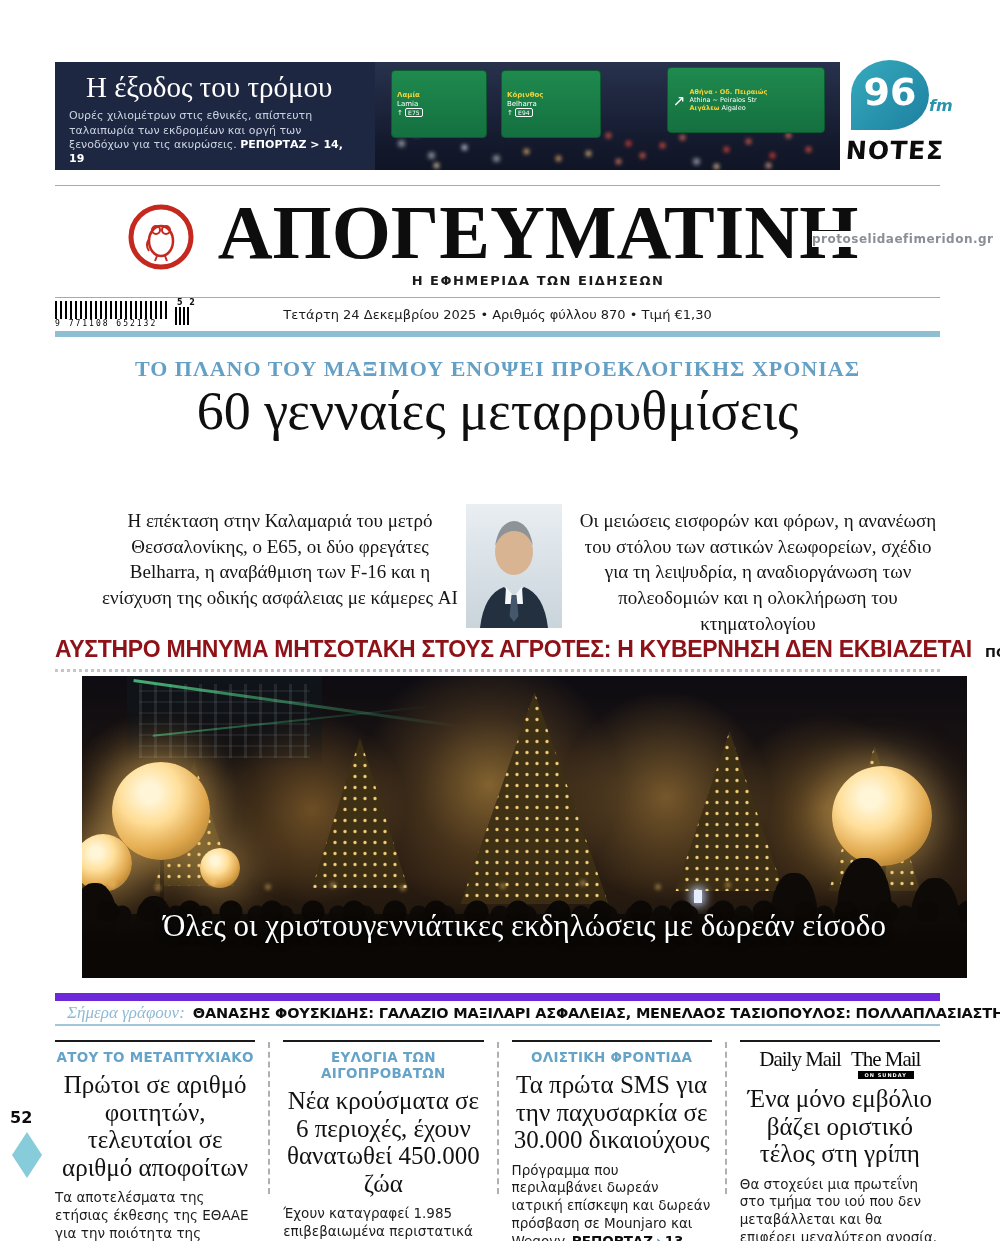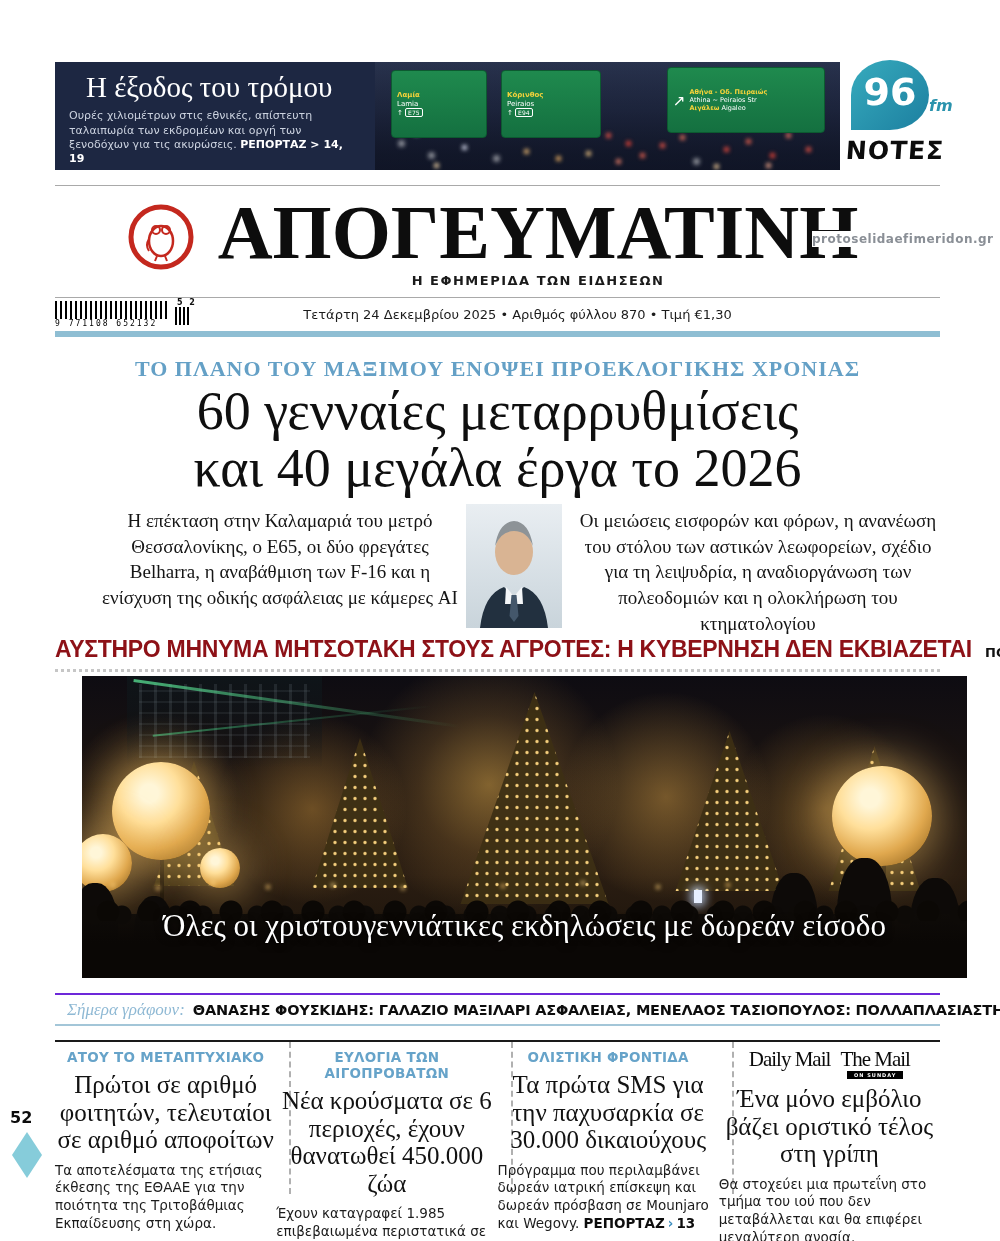--- a/index.html
+++ b/index.html
@@ -61,21 +61,21 @@
   
   .barcode{left:55px;top:301px;width:150px;height:28px;}
   .bars{position:absolute;left:0;top:0;width:112px;height:18px;
      background:repeating-linear-gradient(90deg,#000 0 2px,#fff 2px 5px),
                 repeating-linear-gradient(90deg,rgba(0,0,0,.85) 0 1px,rgba(255,255,255,0) 1px 7px);}
   .bdigits{position:absolute;left:0;top:18px;width:118px;font-family:"DejaVu Sans Mono",monospace;
      font-size:8px;letter-spacing:2px;color:#000;}
   .addon-num{position:absolute;left:122px;top:-3px;font-size:8px;font-weight:bold;letter-spacing:2px;}
   .addon-bars{position:absolute;left:120px;top:6px;width:14px;height:18px;
      background:repeating-linear-gradient(90deg,#000 0 2px,#fff 2px 4px);}
-  .dateline{left:55px;top:307px;width:885px;text-align:center;font-size:13px;color:#1c1c1c;padding-left:20px;}
+  .dateline{left:55px;top:307px;width:885px;text-align:center;font-size:13px;color:#1c1c1c;}
 
   
   .kicker{left:55px;top:356px;width:885px;text-align:center;font-family:"Liberation Serif",serif;
      font-weight:bold;font-size:22px;letter-spacing:1px;color:#64a0c6;}
   .headline{left:55px;top:383px;width:885px;text-align:center;font-family:"Liberation Serif",serif;
      font-size:54px;line-height:1.05;color:#0f0f0f;}
   .deck{font-family:"Liberation Serif",serif;font-size:19px;line-height:1.35;text-align:center;color:#151515;}
   .deck-left{left:95px;top:508px;width:370px;}
   .deck-right{left:572px;top:508px;width:372px;}
   .portrait{left:466px;top:504px;width:96px;height:124px;overflow:hidden;}
@@ -130,29 +130,29 @@
      background-image:radial-gradient(circle at 17px 17px,#0b0805 11px,rgba(11,8,5,0) 12px);
      background-size:41px 30px;}
   .photo-head{position:absolute;left:0;right:0;bottom:34px;text-align:center;z-index:5;
      font-family:"Liberation Serif",serif;font-size:31px;color:#fff;
      text-shadow:0 1px 8px rgba(0,0,0,.9),0 0 2px rgba(0,0,0,.8);}
   .photo-cap{position:absolute;left:0;right:0;bottom:10px;text-align:center;z-index:5;
      font-size:12px;color:#e3dccf;text-shadow:0 1px 4px rgba(0,0,0,.9);}
   .cap-tag{font-weight:bold;color:#fff;}
 
   
-  .writers{left:55px;top:993px;width:885px;height:33px;border-top:2px solid #6d28d9;
+  .writers{left:55px;top:993px;width:885px;height:33px;border-top:8px solid #6d28d9;
      border-bottom:2px solid #a3c6d8;display:flex;align-items:center;box-sizing:border-box;
      padding-left:12px;white-space:nowrap;}
   .writers-label{font-family:"Liberation Serif",serif;font-style:italic;font-size:17px;color:#8fb9d4;margin-right:8px;}
   .writers-text{font-size:14.5px;font-weight:bold;color:#0d0d0d;letter-spacing:-0.2px;}
 
   
   .stories{left:55px;top:1040px;width:885px;height:160px;display:grid;
-     grid-template-columns:repeat(4,1fr);}
+     grid-template-columns:repeat(4,1fr);column-gap:28px;}
   .story{position:relative;border-top:2px solid #1a1a1a;padding-top:7px;}
   .story:not(:last-child)::after{content:'';position:absolute;right:-15px;top:0;height:152px;
      border-right:2px dashed #b0b0b0;}
   .story-kicker{text-align:center;font-size:13.5px;font-weight:bold;color:#66a3c9;letter-spacing:0.3px;}
   .story-head{text-align:center;font-family:"Liberation Serif",serif;font-size:25px;line-height:1.1;
      color:#121212;margin:6px 0 8px;}
   .story-body{font-size:13.5px;line-height:1.32;color:#1c1c1c;}
   .rep{font-weight:bold;color:#0d0d0d;}
   .mail-logos{display:flex;justify-content:center;align-items:flex-start;gap:10px;}
   .mail-logo{font-family:"Liberation Serif",serif;font-weight:normal;font-size:21px;letter-spacing:-1px;
@@ -183,21 +183,21 @@
     </div>
     <div class="banner-photo">
       <div class="abs lights"></div>
       <div class="road-sign" style="left:16px;top:8px;width:96px;">
         <span class="sign-gr">Λαμία</span><br>
         <span class="sign-en">Lamia</span><br>
         <span class="sign-rt"><span>↑</span> <span class="rt-chip">E75</span></span>
       </div>
       <div class="road-sign" style="left:126px;top:8px;width:100px;">
         <span class="sign-gr">Κόρινθος</span><br>
-        <span class="sign-en">Peiraios</span><br>
+        <span class="sign-en">Belharra</span><br>
         <span class="sign-rt"><span>↑</span> <span class="rt-chip">E94</span></span>
       </div>
       <div class="road-sign" style="left:292px;top:5px;width:158px;font-size:6.5px;">
         <span style="float:left;font-size:15px;margin:4px 4px 0 0;">↗</span>
         <span class="sign-gr">Αθήνα - Οδ. Πειραιώς</span><br>
         <span class="sign-en">Athina ~ Peiraios Str</span><br>
         <span class="sign-gr">Αιγάλεω</span>
         <span class="sign-en">Aigaleo</span>
       </div>
     </div>
@@ -228,21 +228,20 @@
     <div class="bdigits">9 771108 652132</div>
     <div class="addon-num">5 2</div>
     <div class="addon-bars"></div>
   </div>
   <div class="abs dateline">Τετάρτη 24 Δεκεμβρίου 2025 • Αριθμός φύλλου 870 • Τιμή €1,30</div>
   <div class="abs rule-blue"></div>
 
   <div class="abs kicker">ΤΟ ΠΛΑΝΟ ΤΟΥ ΜΑΞΙΜΟΥ ΕΝΟΨΕΙ ΠΡΟΕΚΛΟΓΙΚΗΣ ΧΡΟΝΙΑΣ</div>
   <div class="abs headline">
     <div>60 γενναίες μεταρρυθμίσεις</div>
-    <div>και 40 μεγάλα έργα το 2026</div>
   </div>
   <div class="abs deck deck-left">Η επέκταση στην Καλαμαριά του μετρό Θεσσαλονίκης, ο Ε65, οι δύο φρεγάτες Belharra, η αναβάθμιση των F-16 και η ενίσχυση της οδικής ασφάλειας με κάμερες AI</div>
   <svg class="abs portrait" viewBox="0 0 96 124">
     <rect width="96" height="124" fill="#dfe7ec"></rect>
     <rect width="96" height="124" fill="url(#gbg)"></rect>
     <defs>
         <linearGradient id="gbg" x1="0" y1="0" x2="0" y2="1">
       <stop offset="0" stop-color="#e9eef2"></stop>
           <stop offset="1" stop-color="#c9d4db"></stop>
         </linearGradient>

